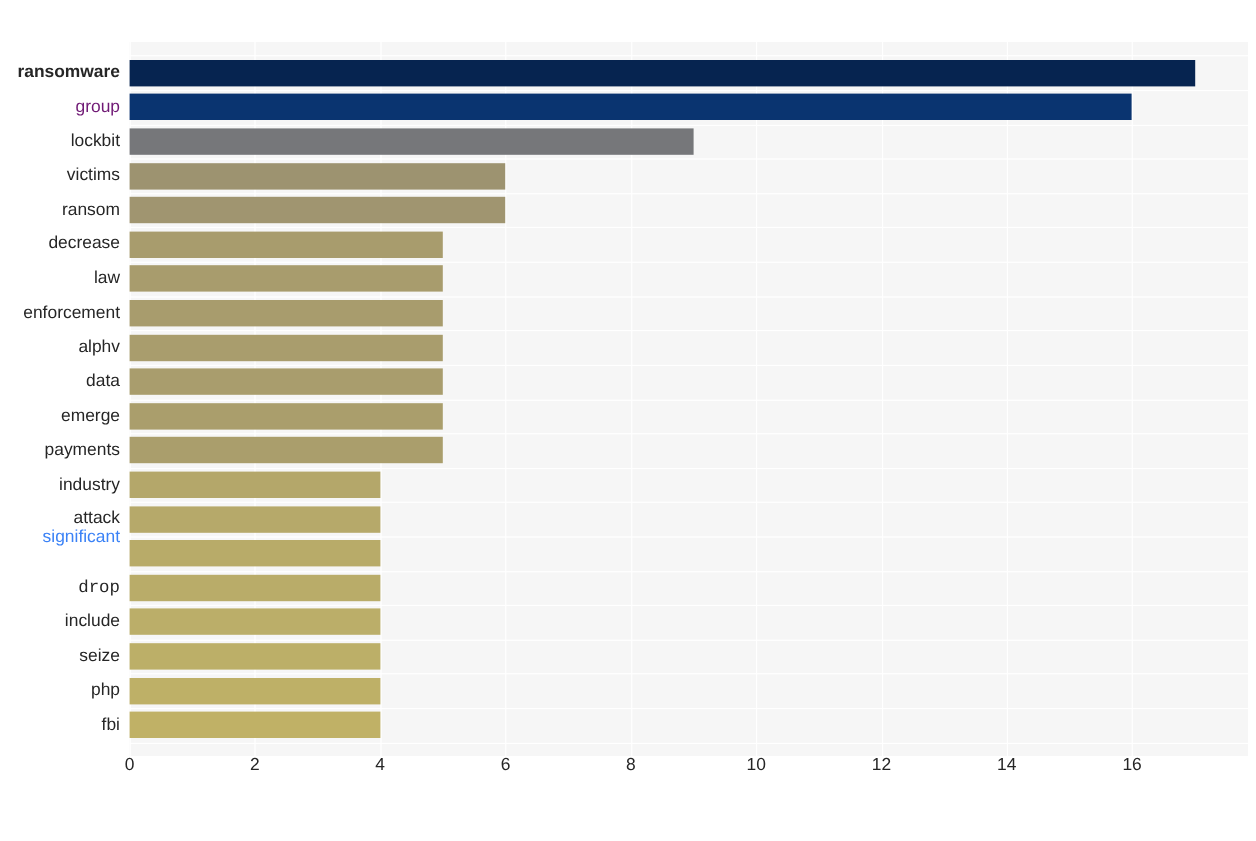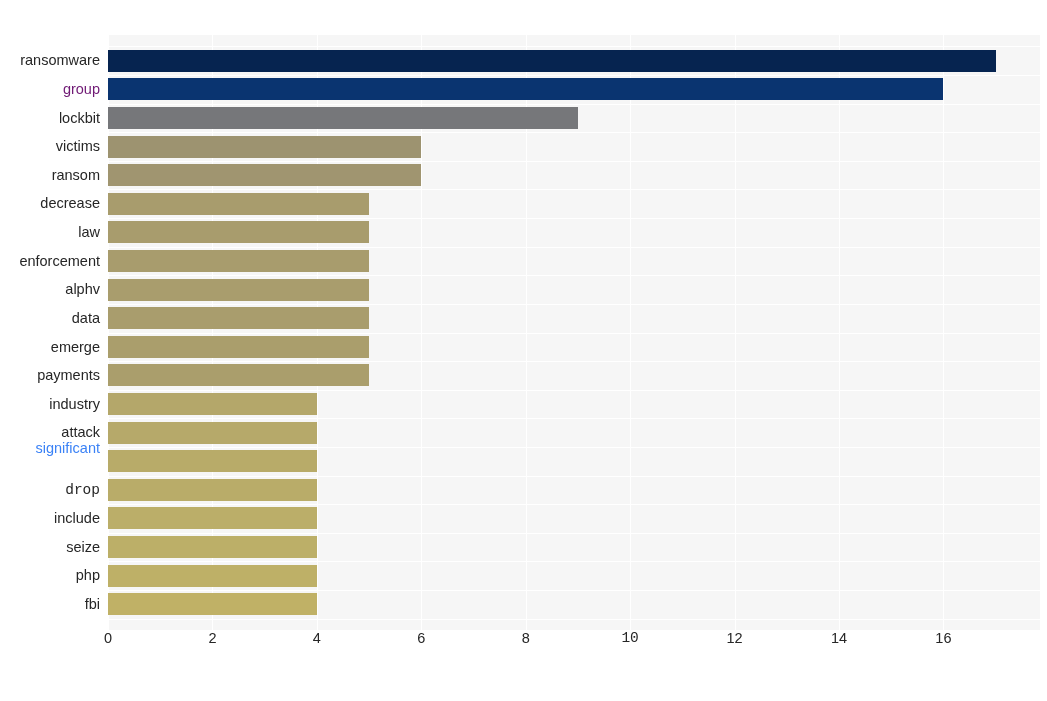--- a/index.html
+++ b/index.html
@@ -211,21 +211,21 @@
       </div>
       <div class="bar-row" style="top: 526.346px; height: 28.6058px; width: 932px;">
         <div class="bar" title="php: 4" style="width: 208.852px; height: 22.0058px; top: 3.3px; background: rgb(190, 176, 103);"></div>
       </div>
       <div class="bar-row" style="top: 554.952px; height: 28.6058px; width: 932px;">
         <div class="bar" title="fbi: 4" style="width: 208.852px; height: 22.0058px; top: 3.3px; background: rgb(192, 177, 102);"></div>
       </div>
     </div>
 
   <div class="ylabels-layer" id="ylabels-layer">
-      <div class="ylabel" style="top: 11.4423px; height: 28.6058px; line-height: 28.6058px; color: rgb(38, 38, 38);">ransomware</div>
+      <div class="ylabel" style="top: 11.4423px; height: 28.6058px; line-height: 28.6058px; color: rgb(38, 38, 38); font-weight: bold;">ransomware</div>
       <div class="ylabel" style="top: 40.0481px; height: 28.6058px; line-height: 28.6058px; color: #701a75;">group</div>
       <div class="ylabel" style="top: 68.6538px; height: 28.6058px; line-height: 28.6058px; color: rgb(38, 38, 38);">lockbit</div>
       <div class="ylabel" style="top: 97.2596px; height: 28.6058px; line-height: 28.6058px; color: rgb(38, 38, 38);">victims</div>
       <div class="ylabel" style="top: 125.865px; height: 28.6058px; line-height: 28.6058px; color: rgb(38, 38, 38); padding-left: 36px;">ransom</div>
       <div class="ylabel" style="top: 154.471px; height: 28.6058px; line-height: 28.6058px; color: rgb(38, 38, 38);">decrease</div>
       <div class="ylabel" style="top: 183.077px; height: 28.6058px; line-height: 28.6058px; color: rgb(38, 38, 38);">law</div>
       <div class="ylabel" style="top: 211.683px; height: 28.6058px; line-height: 28.6058px; color: rgb(38, 38, 38);">enforcement</div>
       <div class="ylabel" style="top: 240.288px; height: 28.6058px; line-height: 28.6058px; color: rgb(38, 38, 38);">alphv</div>
       <div class="ylabel" style="top: 268.894px; height: 28.6058px; line-height: 28.6058px; color: rgb(38, 38, 38);">data</div>
       <div class="ylabel" style="top: 297.5px; height: 28.6058px; line-height: 28.6058px; color: rgb(38, 38, 38);">emerge</div>
@@ -239,20 +239,20 @@
       <div class="ylabel" style="top: 526.346px; height: 28.6058px; line-height: 28.6058px; color: rgb(38, 38, 38);">php</div>
       <div class="ylabel" style="top: 554.952px; height: 28.6058px; line-height: 28.6058px; color: rgb(38, 38, 38);">fbi</div>
     </div>
 
   <div class="xticks-layer" id="xticks-layer">
       <div class="xtick" style="left: 108px; color: rgb(38, 38, 38);">0</div>
       <div class="xtick" style="left: 212.426px; color: rgb(38, 38, 38);">2</div>
       <div class="xtick" style="left: 316.852px; color: rgb(38, 38, 38);">4</div>
       <div class="xtick" style="left: 421.277px; color: rgb(38, 38, 38);">6</div>
       <div class="xtick" style="left: 525.703px; color: rgb(38, 38, 38);">8</div>
-      <div class="xtick" style="left: 630.129px; color: rgb(38, 38, 38); font-family: Liberation Mono, monospace;">10</div>
+      <div class="xtick" style="left: 630.129px; color: rgb(38, 38, 38);">10</div>
       <div class="xtick" style="left: 734.555px; color: rgb(38, 38, 38);">12</div>
       <div class="xtick" style="left: 838.98px; color: rgb(38, 38, 38);">14</div>
       <div class="xtick" style="left: 943.406px; color: rgb(38, 38, 38);">16</div>
     </div>
 
 
 </div>
 
 </body></html>

